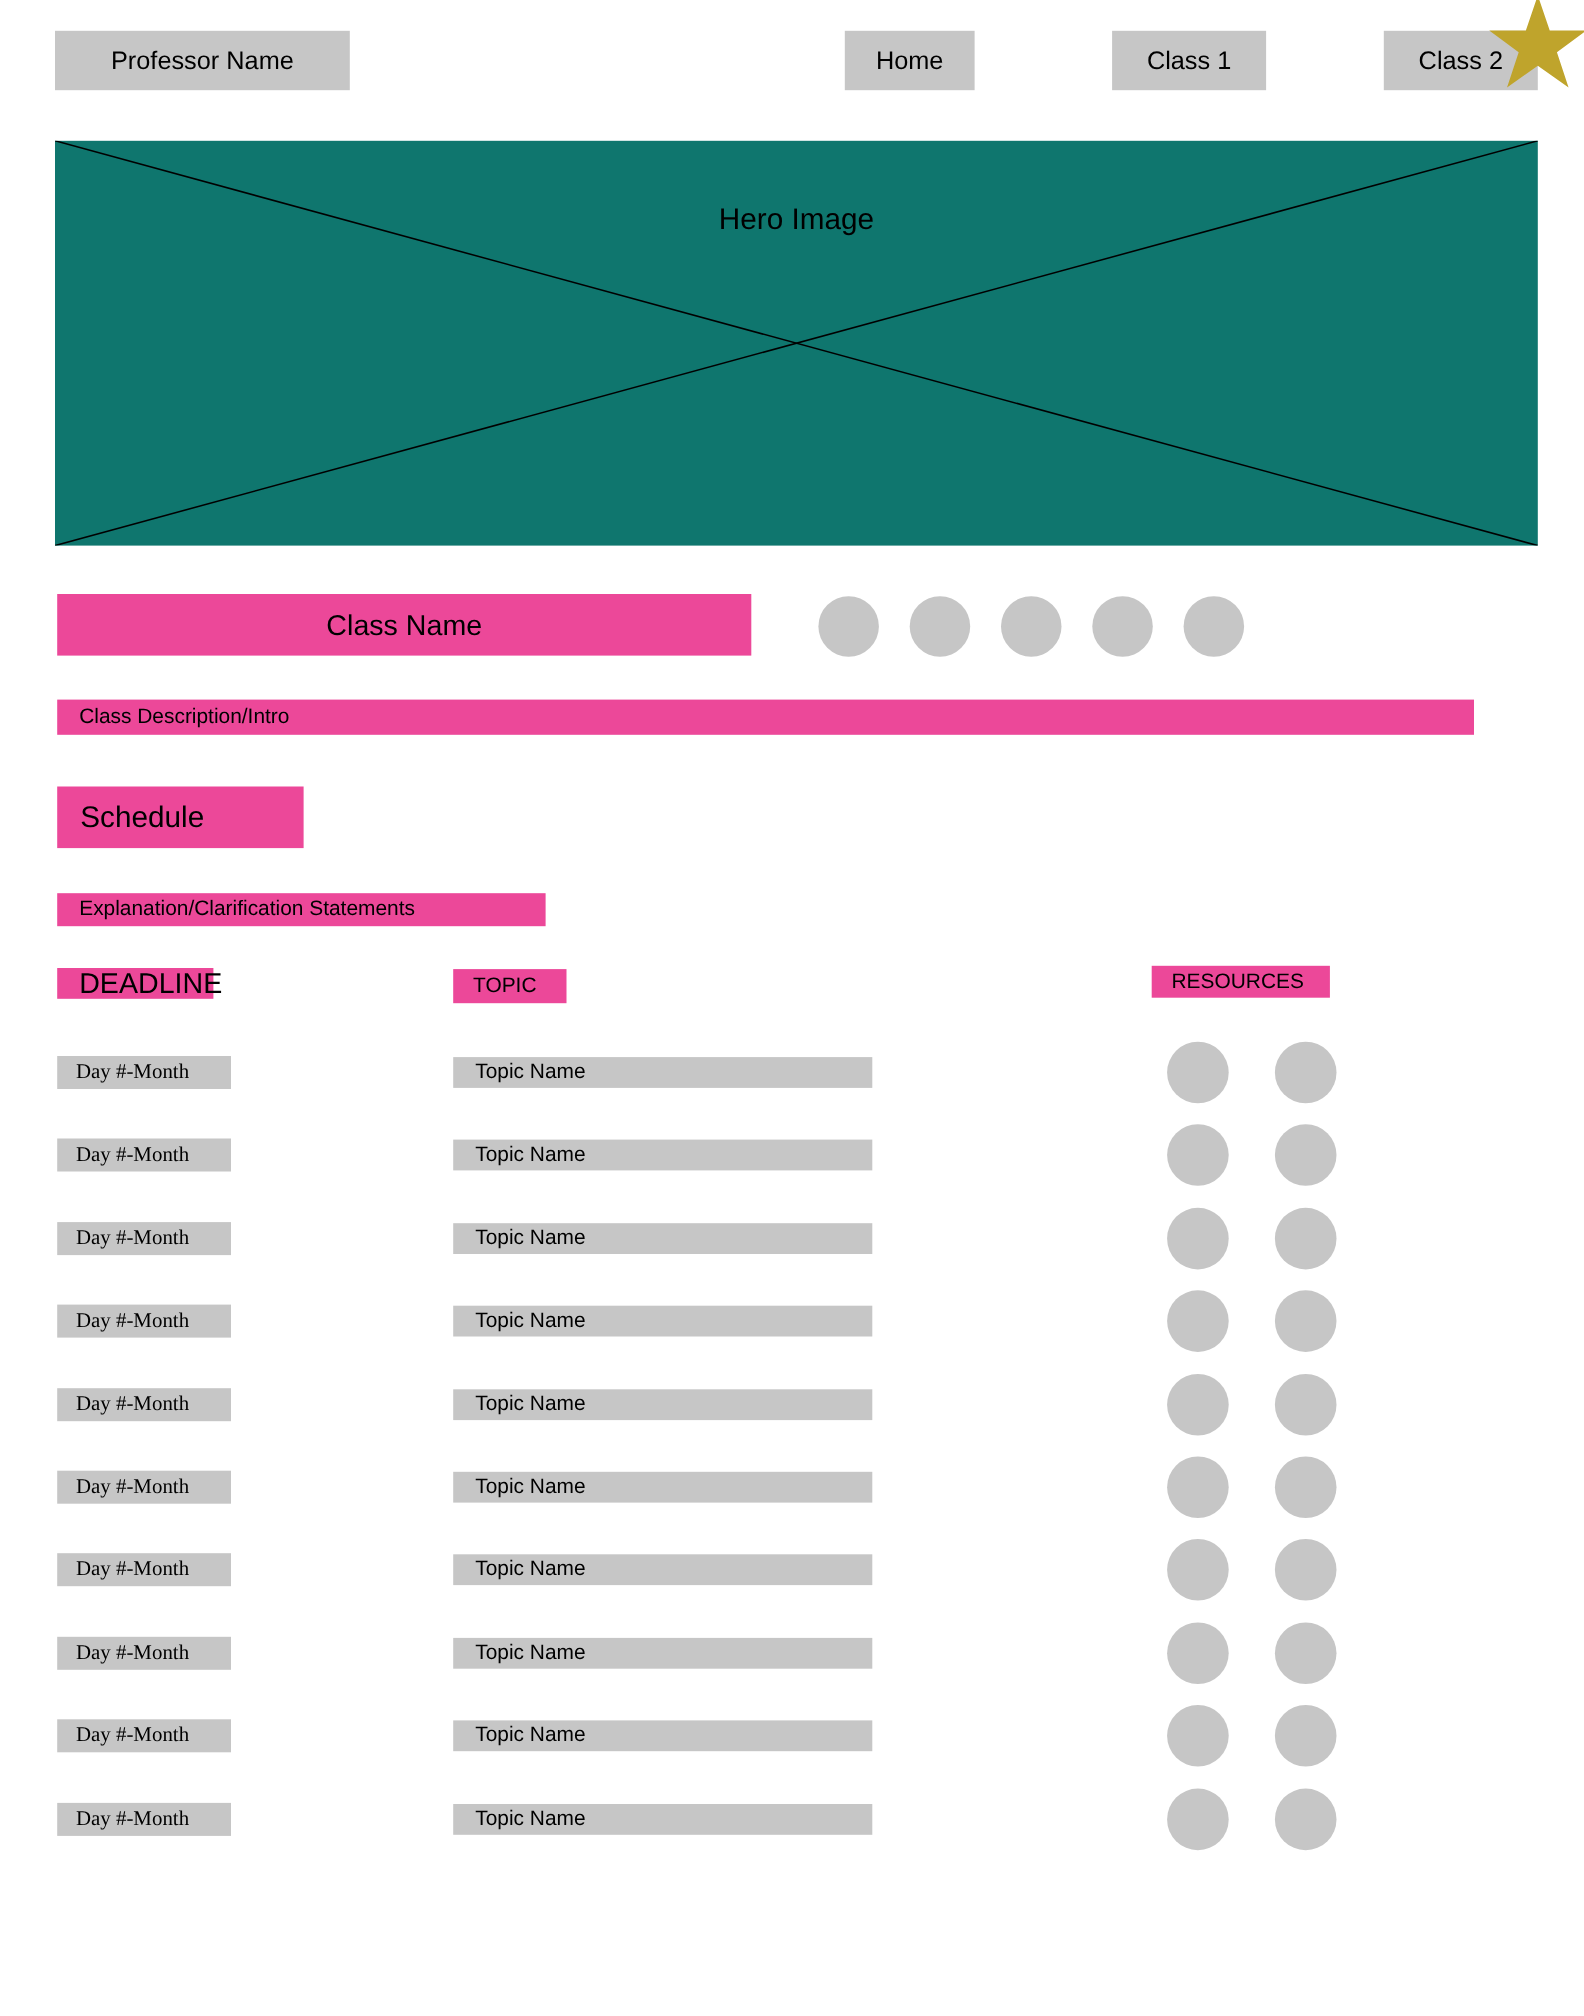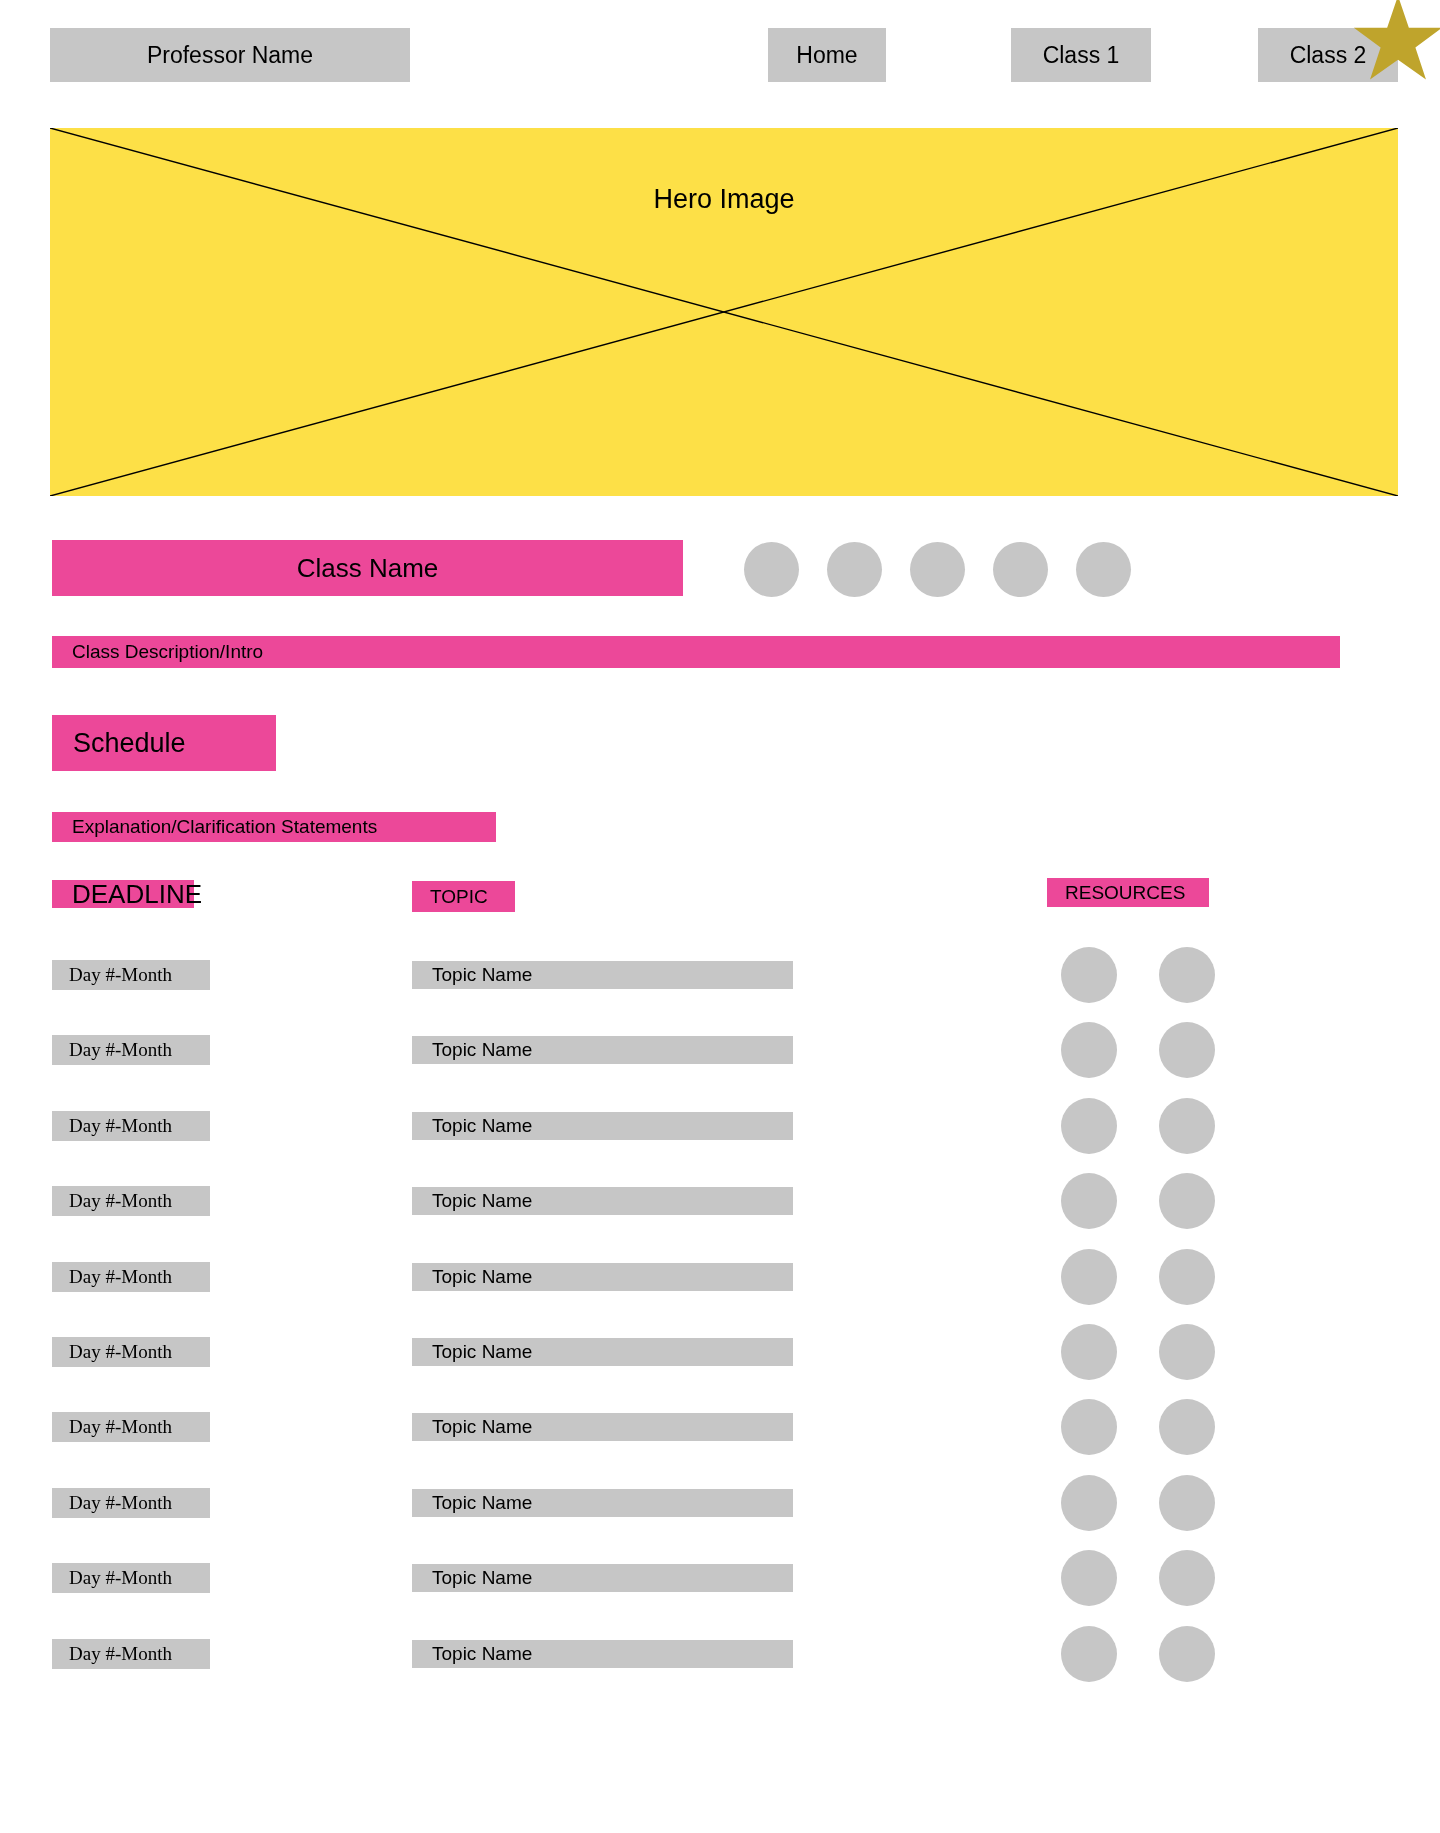--- a/index.html
+++ b/index.html
@@ -35,42 +35,42 @@
     position: absolute;
     height: 54px;
     top: 28px;
     background: #c6c6c6;
     display: flex;
     align-items: center;
     justify-content: center;
     font-size: 23px;
     color: #000;
   }
-  #nav-professor { left: 50px;  width: 360px; }
+  #nav-professor { left: 50px;  width: 268px; }
   #nav-home      { left: 768px; width: 118px; }
   #nav-class1    { left: 1011px; width: 140px; }
   #nav-class2    { left: 1258px; width: 140px; }
 
   #star-icon {
     position: absolute;
     left: 1352px;
     top: -6px;
     width: 92px;
     height: 92px;
     pointer-events: none;
   }
 
   
   #hero {
     position: absolute;
     left: 50px;
     top: 128px;
     width: 1348px;
     height: 368px;
-    background: #fde047;
+    background: #0f766e;
   }
   #hero svg { position: absolute; inset: 0; width: 100%; height: 100%; }
   #hero-label {
     position: absolute;
     left: 0; right: 0;
     top: 58px;
     text-align: center;
     font-size: 27px;
     color: #000;
     line-height: 1;

